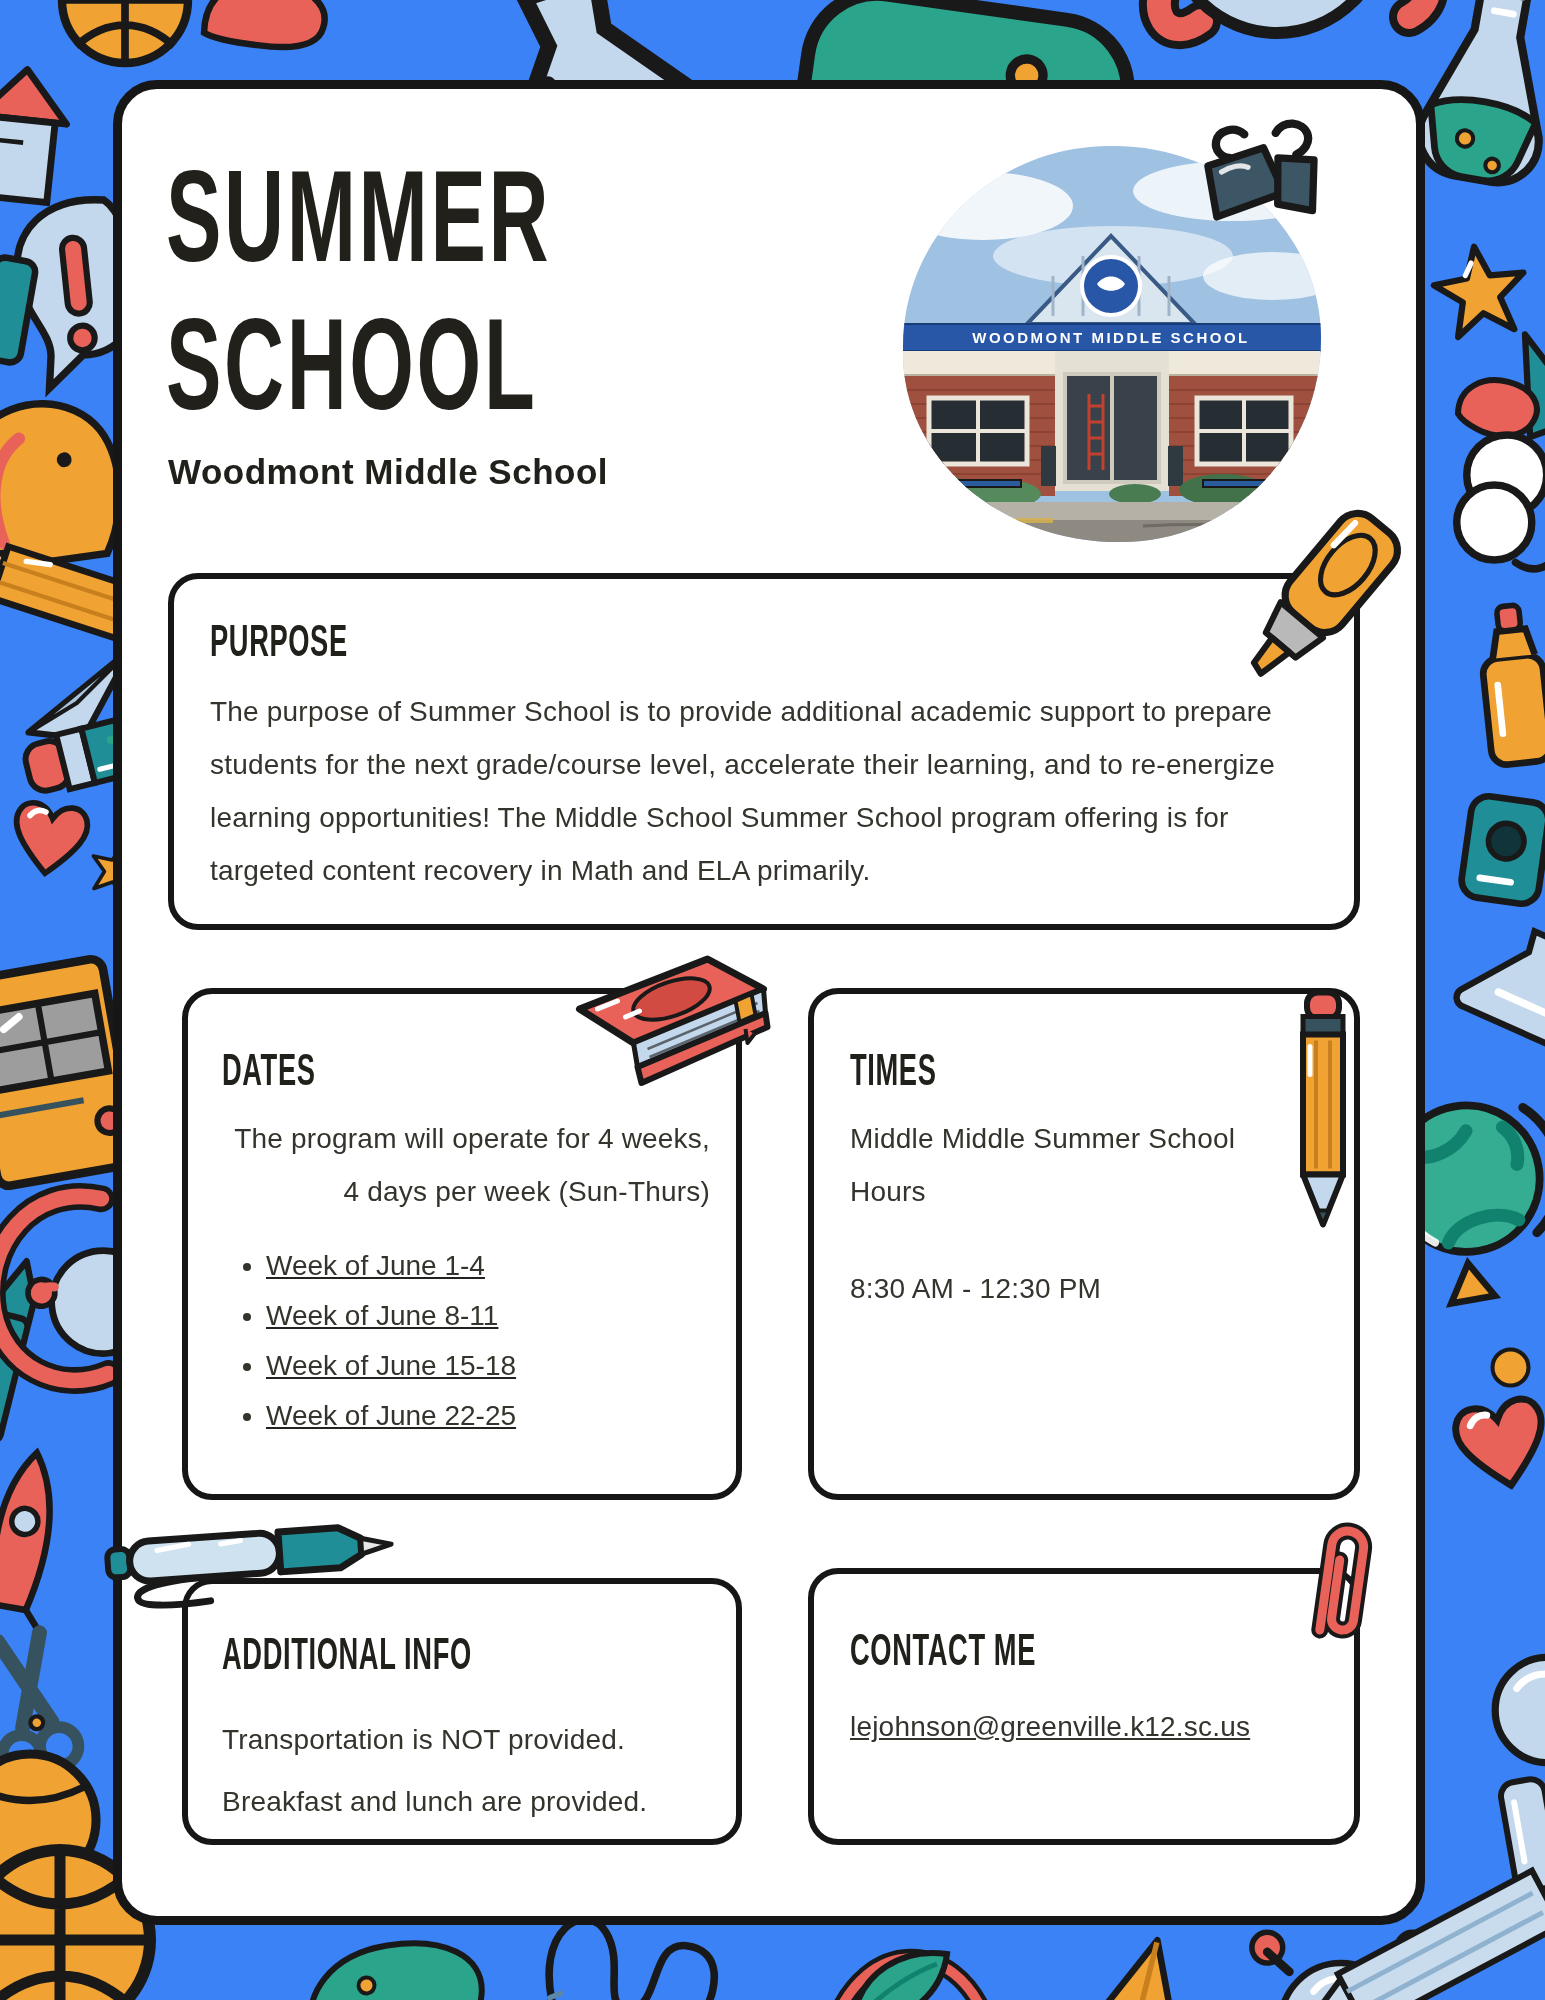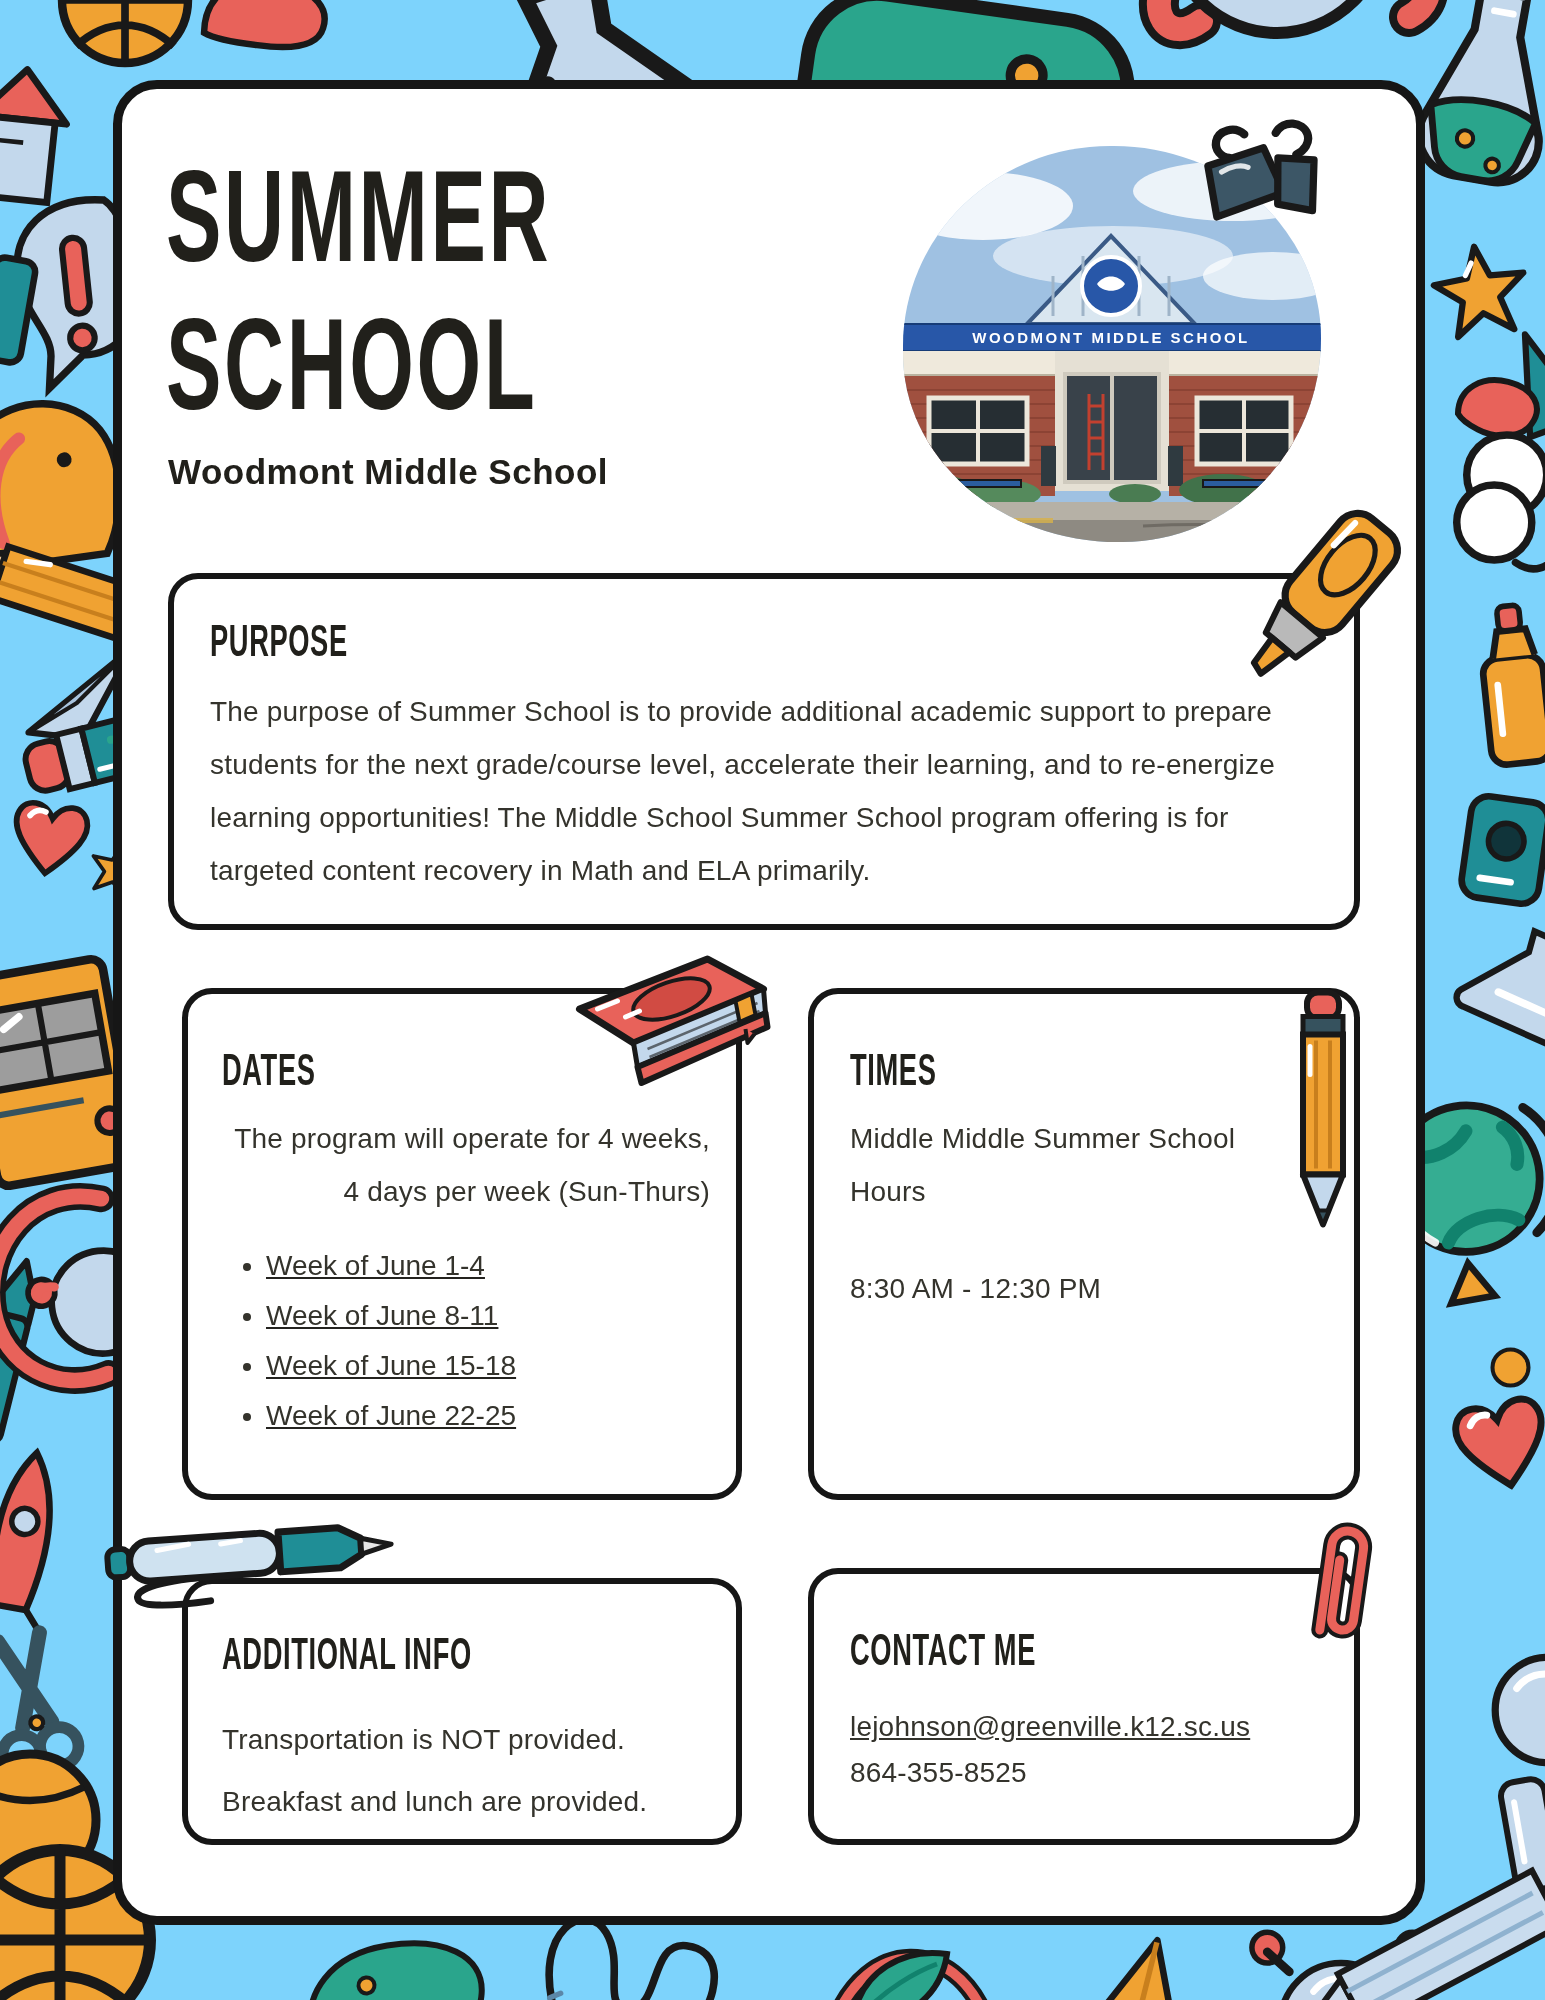--- a/index.html
+++ b/index.html
@@ -1,16 +1,16 @@
 <!DOCTYPE html>
 <html><head>
 <meta charset="utf-8">
 <style>
   html,body{margin:0;padding:0;background:#fff;}
-  .page{position:relative;width:1545px;height:2000px;overflow:hidden;background:#7dd3fc;
+  .page{position:relative;width:1545px;height:2000px;overflow:hidden;background:#3b82f6;
         font-family:"Liberation Sans",sans-serif;color:#23221e;}
   .dd{position:absolute;z-index:1;}
   .dd svg{width:100%;height:100%;display:block;overflow:visible;}
   .dd.over{z-index:3;}
   .card{position:absolute;left:113px;top:80px;width:1312px;height:1845px;box-sizing:border-box;
         background:#fff;border:9px solid #161616;border-radius:44px;z-index:2;}
   .title{position:absolute;left:166px;top:142px;z-index:2;}
   .tline{display:block;font-size:130px;font-weight:900;letter-spacing:4px;line-height:148px;
          transform:scaleX(0.64);transform-origin:left top;white-space:nowrap;color:#21201b;}
   .subtitle{position:absolute;left:168px;top:452px;font-size:35px;font-weight:700;
@@ -413,21 +413,20 @@
 
   <section class="box addinfo">
     <h2 class="hd">ADDITIONAL INFO</h2>
     <p class="btxt p2">Transportation is NOT provided.</p>
     <p class="btxt p1">Breakfast and lunch are provided.</p>
   </section>
 
   <section class="box contact">
     <h2 class="hd">CONTACT ME</h2>
     <p class="btxt p1">lejohnson@greenville.k12.sc.us</p>
-    <p class="btxt p2">864-355-8525</p>
   </section>
 
   <div class="dd over" style="left:1192px;top:118px;width:135px;height:145px;transform:rotate(-10deg);">
     <svg viewBox="0 0 130 140">
         <path d="M60 14C52 4 36 6 32 16c-3 8 2 16 10 18" fill="none" stroke="#191919" stroke-width="8" stroke-linecap="round"></path>
         <path d="M90 18c10-12 28-6 30 6 1.5 9-6 16-14 18" fill="none" stroke="#191919" stroke-width="8" stroke-linecap="round"></path>
         <polygon points="20,38 76,30 88,76 20,88" fill="#3c5666" stroke="#191919" stroke-width="7" stroke-linejoin="round"></polygon>
         <polygon points="88,42 122,50 112,98 80,86" fill="#3c5666" stroke="#191919" stroke-width="7" stroke-linejoin="round"></polygon>
         <path d="M32 46c10-4 20-4 26 0" stroke="#fff" stroke-width="5" fill="none" stroke-linecap="round" opacity=".85"></path>
       </svg>

